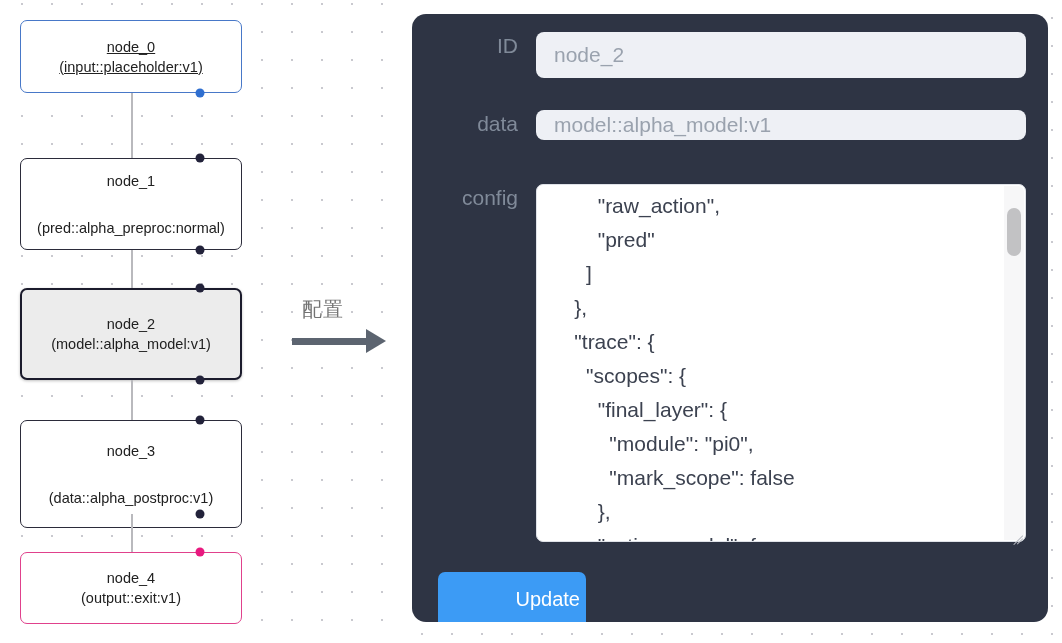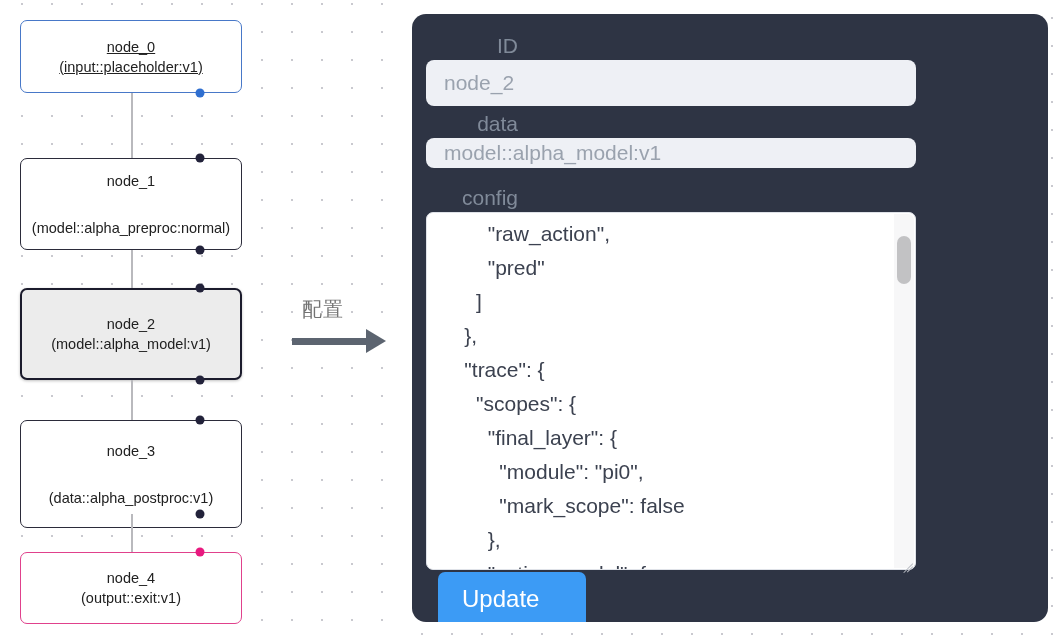--- a/index.html
+++ b/index.html
@@ -136,21 +136,20 @@
     background-color: #ffffff;
     background-image: radial-gradient(circle, #c9c9cf 1.1px, rgba(0,0,0,0) 1.2px);
     background-size: 30px 28px;
     background-position: 7px 4px;
   }
 
   .field-row {
     position: absolute;
     display: flex;
     align-items: flex-start;
-    flex-direction: column;
   }
   .field-label {
     color: #808a99;
     font-size: 21px;
     line-height: 28px;
     text-align: right;
     width: 110px;
     padding-right: 18px;
     box-sizing: border-box;
   }
@@ -227,25 +226,25 @@
   }
   #config-resize-handle span:nth-child(1) { width: 13px; bottom: 4px; }
   #config-resize-handle span:nth-child(2) { width: 8px;  bottom: 1px; }
 
   #update-button {
     position: absolute;
     left: 26px; top: 558px;
     width: 148px; height: 54px;
     background: #3c9bf5;
     color: #ffffff;
-    font-size: 24px;
+    font-size: 20px;
     font-family: "Liberation Sans", sans-serif;
     border: none;
     border-radius: 7px 7px 0 0;
-    text-align: left;
+    text-align: right;
     padding-left: 24px;
     cursor: pointer;
   }
 </style>
 </head>
 <body>
 
 <div id="panel-backdrop"></div>
 
 <div id="graph-canvas">
@@ -256,21 +255,21 @@
   <div class="edge" id="edge-3"></div>
 
   <div class="node node-input" id="node-0">
     <span class="nlabel">node_0</span>
     <span class="nlabel">(input::placeholder:v1)</span>
   </div>
   <div class="handle handle-blue" style="top:93px;"></div>
 
   <div class="node node-default" id="node-1">
     <span class="nlabel">node_1</span>
-    <span class="nlabel">(model::alpha_preproc:normal)</span>
+    <span class="nlabel">(pred::alpha_preproc:normal)</span>
   </div>
   <div class="handle" style="top:158px;"></div>
   <div class="handle" style="top:250px;"></div>
 
   <div class="node node-selected" id="node-2">
     <span class="nlabel">node_2</span>
     <span class="nlabel">(model::alpha_model:v1)</span>
   </div>
   <div class="handle" style="top:288px;"></div>
   <div class="handle" style="top:380px;"></div>

